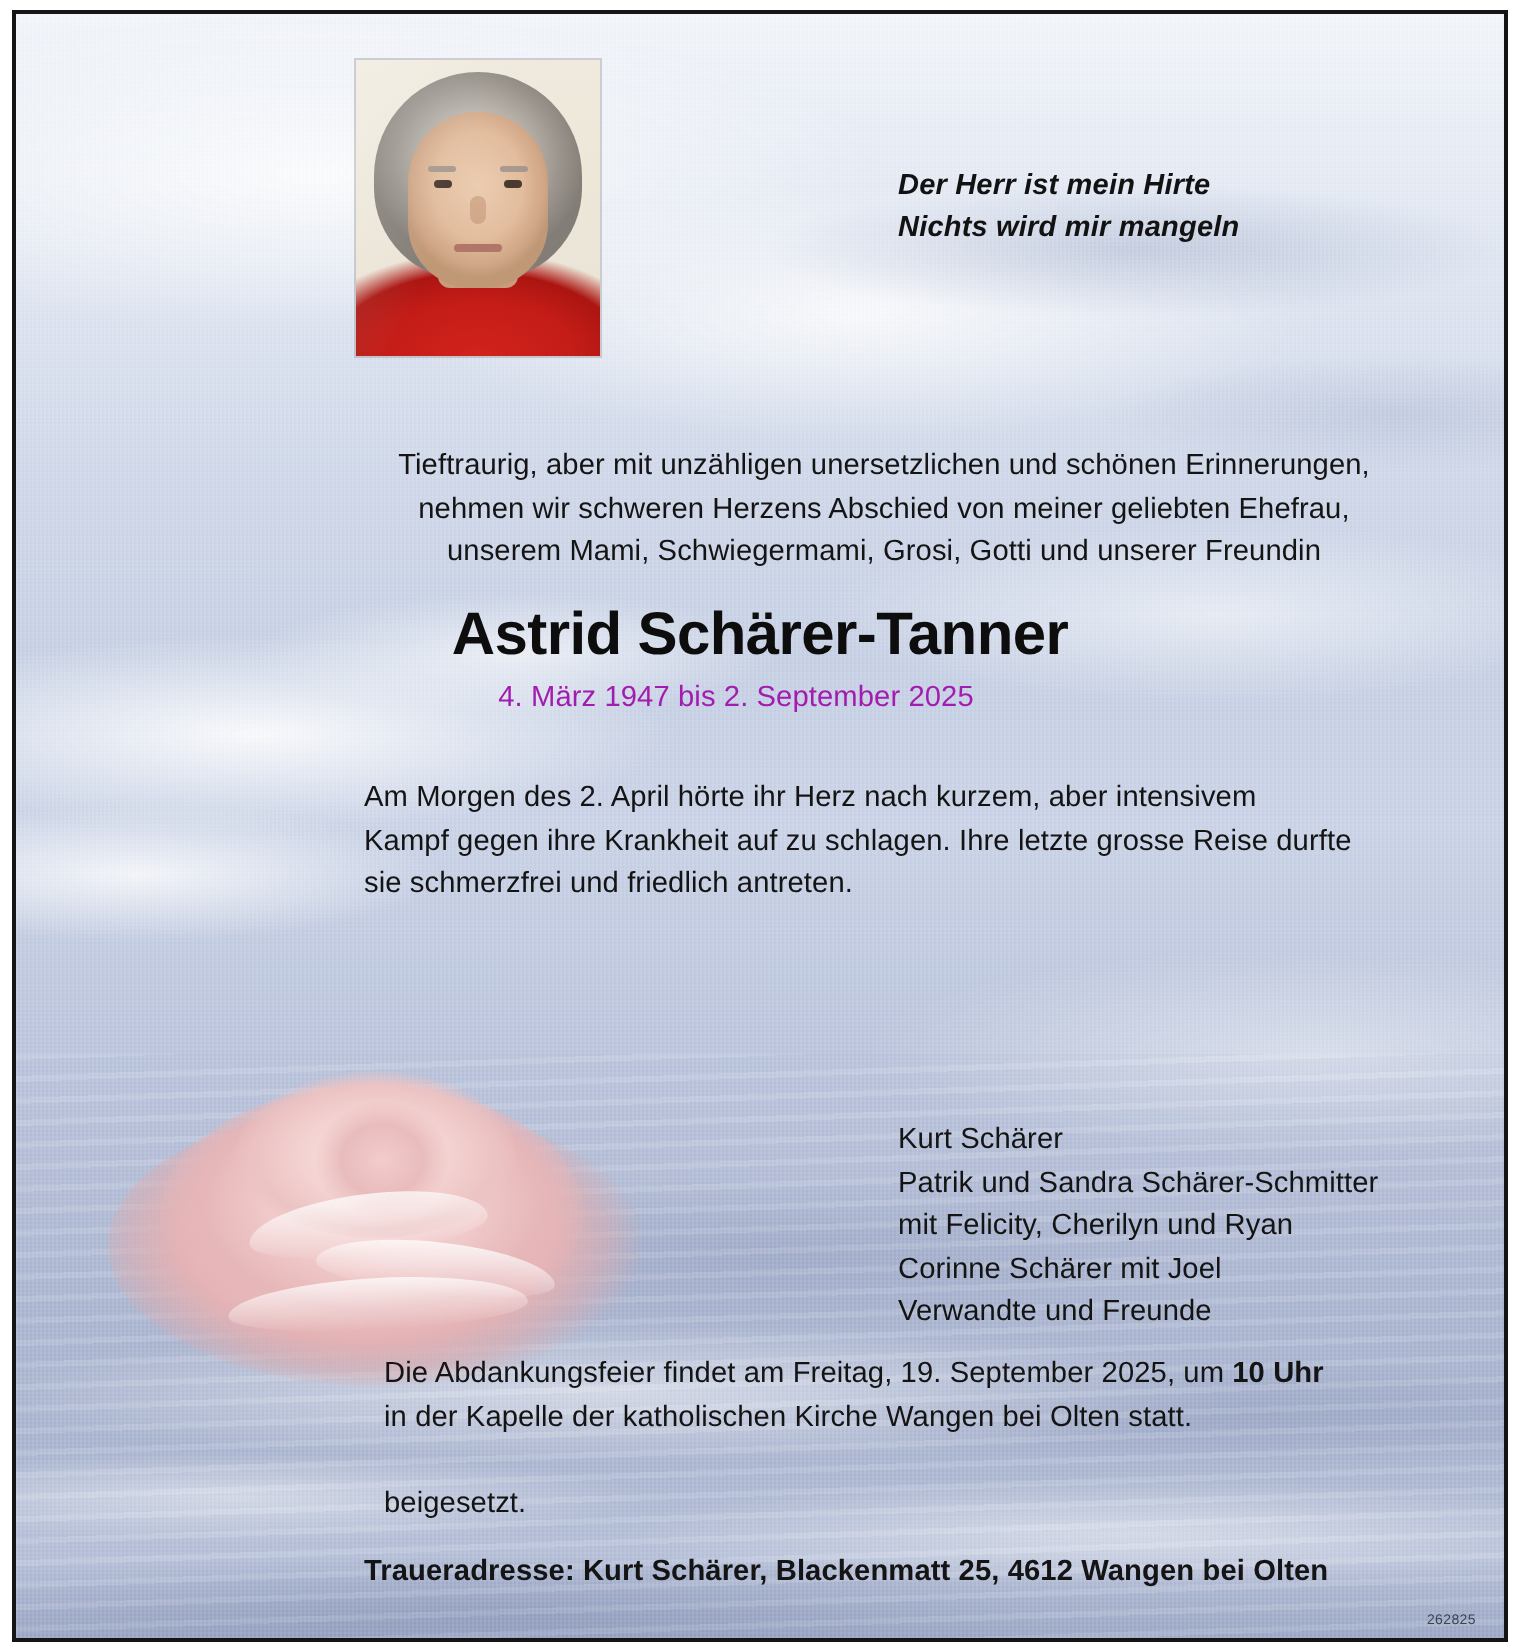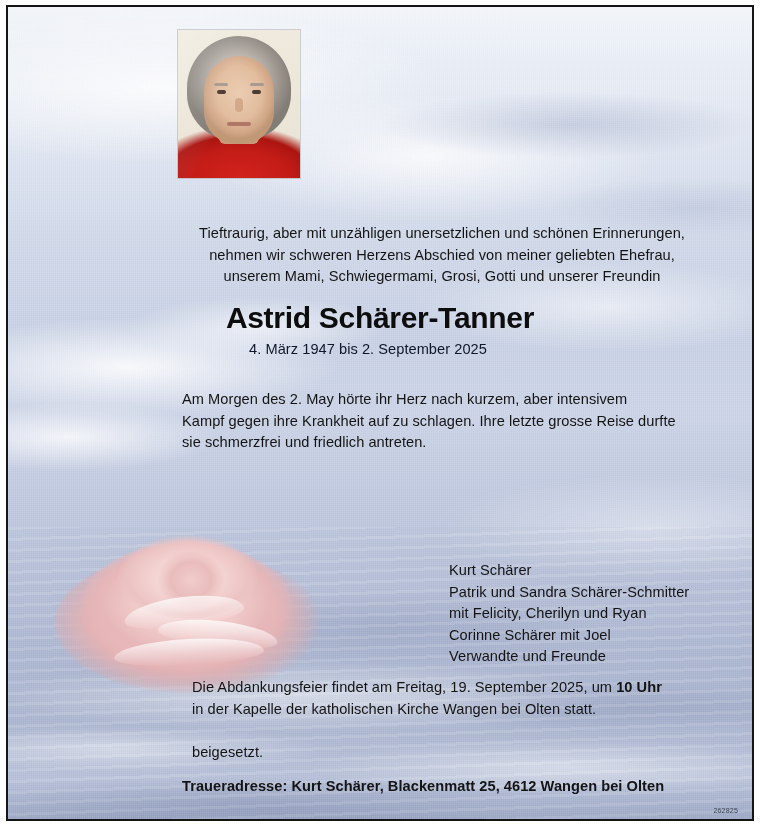--- a/index.html
+++ b/index.html
@@ -163,21 +163,21 @@
   .intro{
     left:174px;top:216px;width:520px;
     font-size:14.6px;line-height:21.5px;white-space:pre-line;text-align:center;
   }
   .name{
     left:0;right:0;top:294px;text-align:center;
     font-size:30px;font-weight:700;letter-spacing:-.3px;color:#0d0d0d;
   }
   .dates{
     left:0;right:0;top:334px;text-align:center;
-    font-size:14.6px;font-weight:400;color:#0f172a;
+    font-size:14.6px;font-weight:400;color:#a21caf;
     padding-right:24px;
   }
   .body1{
     left:174px;top:382px;width:520px;
     font-size:14.6px;line-height:21.5px;white-space:pre-line;
   }
   .body2{
     left:174px;top:440px;width:520px;
     font-size:14.6px;line-height:21.5px;white-space:pre-line;
   }
@@ -234,29 +234,31 @@
       <div class="r-shadow"></div>
       <div class="petal r-outer"></div>
       <div class="petal r-mid"></div>
       <div class="petal r-top"></div>
       <div class="petal r-core"></div>
       <div class="r-fold r-f1"></div>
       <div class="r-fold r-f2"></div>
       <div class="r-fold r-f3"></div>
     </div>
 
+    <div class="verse">Der Herr ist mein Hirte
+Nichts wird mir mangeln</div>
 
     <div class="block intro">Tieftraurig, aber mit unzähligen unersetzlichen und schönen Erinnerungen,
 nehmen wir schweren Herzens Abschied von meiner geliebten Ehefrau,
 unserem Mami, Schwiegermami, Grosi, Gotti und unserer Freundin</div>
 
     <div class="block name">Astrid Schärer-Tanner</div>
     <div class="block dates">4. März 1947 bis 2. September 2025</div>
 
-    <div class="block body1">Am Morgen des 2. May hörte ihr Herz nach kurzem, aber intensivem
+    <div class="block body1">Am Morgen des 2. April hörte ihr Herz nach kurzem, aber intensivem
 Kampf gegen ihre Krankheit auf zu schlagen. Ihre letzte grosse Reise durfte
 sie schmerzfrei und friedlich antreten.</div>
 
     <div class="block family">Kurt Schärer
 Patrik und Sandra Schärer-Schmitter
 mit Felicity, Cherilyn und Ryan
 Corinne Schärer mit Joel
 Verwandte und Freunde</div>
 
     <div class="block funeral">

